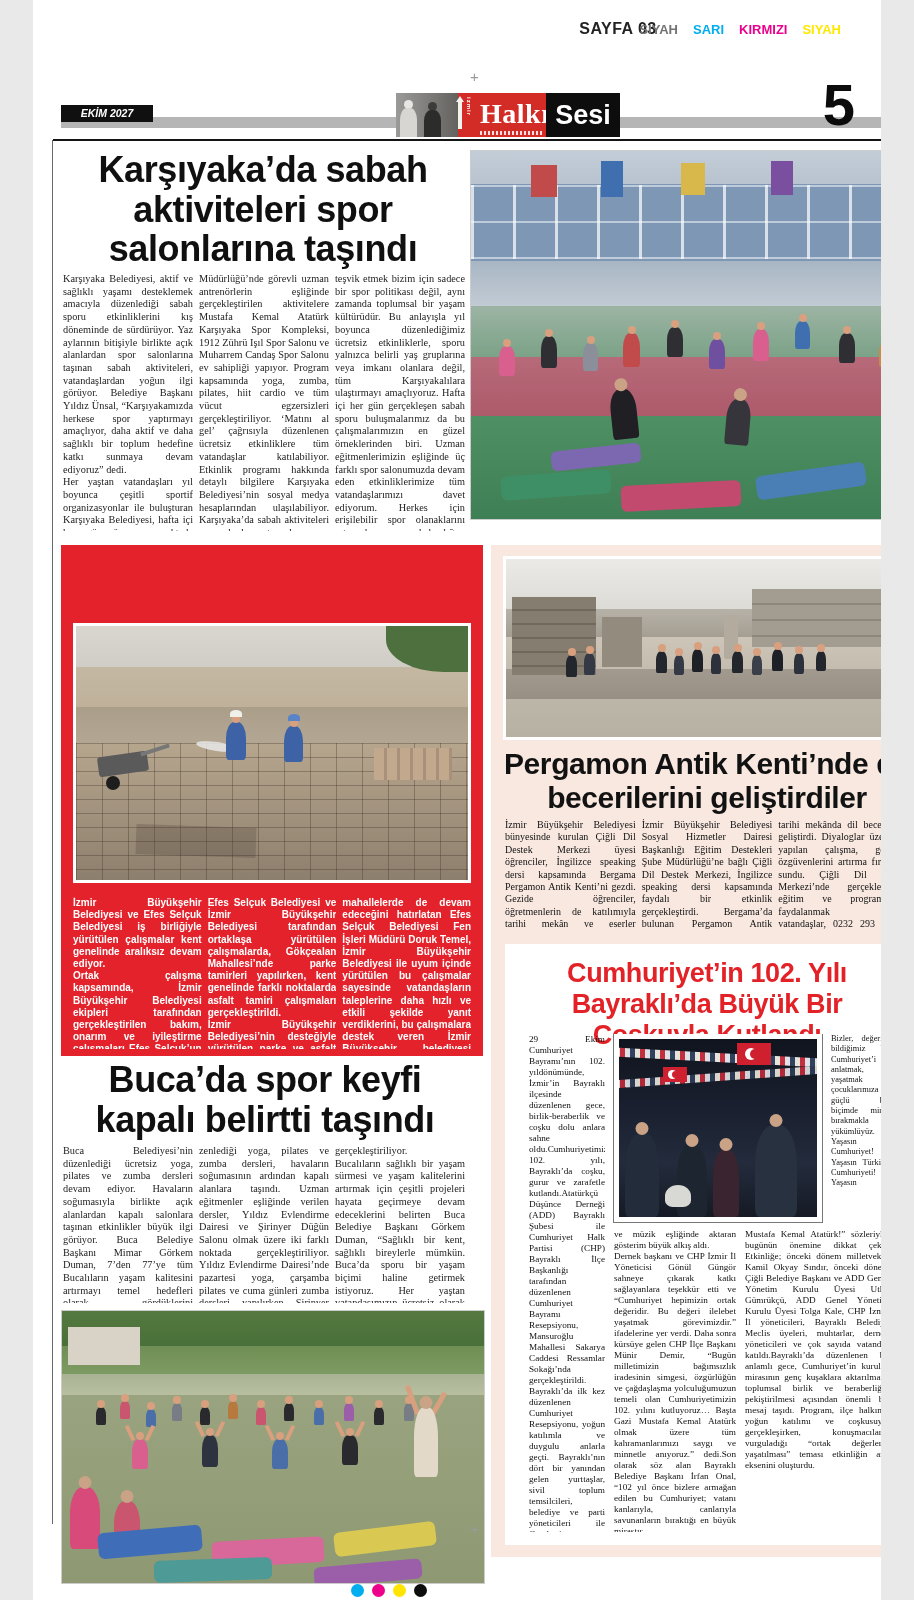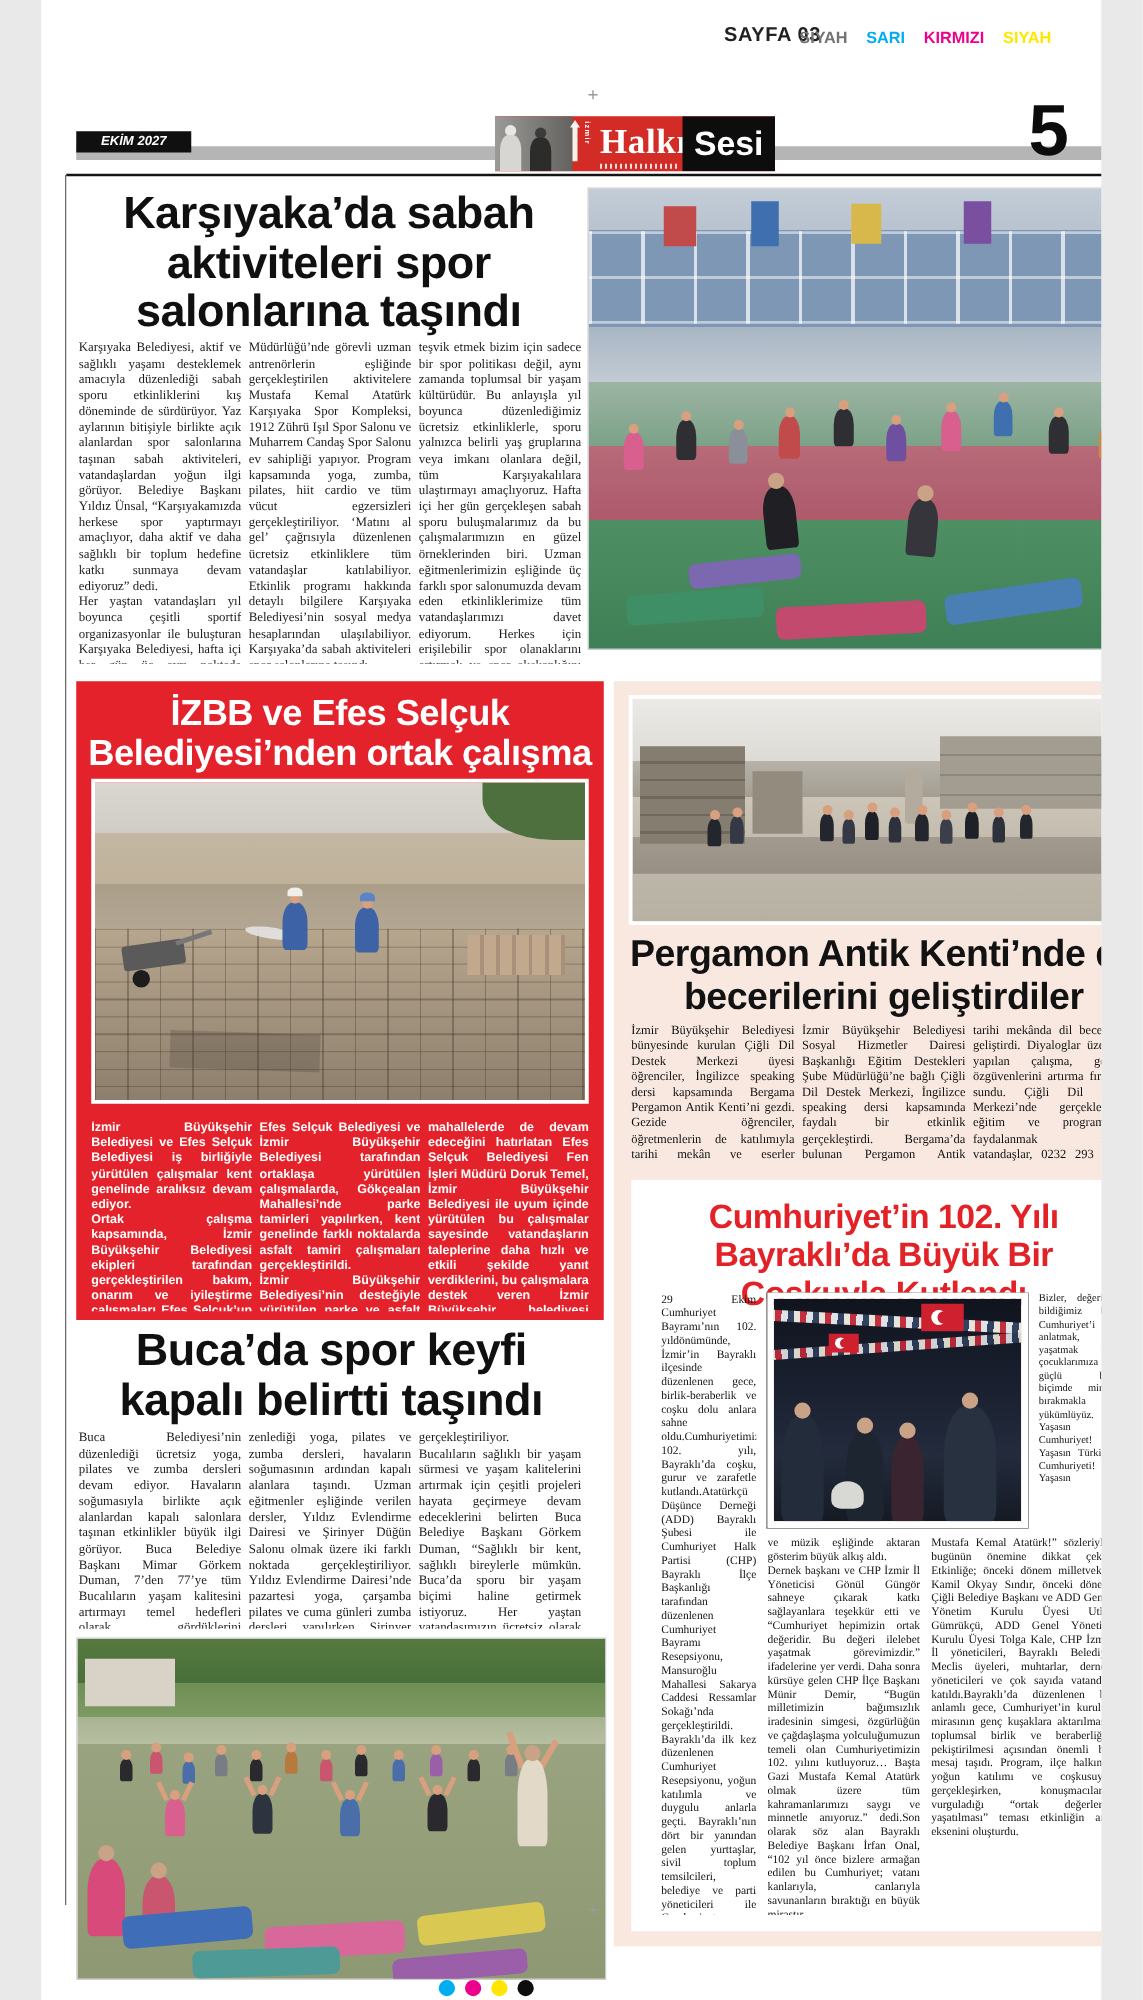--- a/index.html
+++ b/index.html
@@ -155,21 +155,20 @@
     </div>
   <div class="a1-body cols serifcols">
     <div>Karşıyaka Belediyesi, aktif ve sağlıklı yaşamı desteklemek amacıyla düzenlediği sabah sporu etkinliklerini kış döneminde de sürdürüyor. Yaz aylarının bitişiyle birlikte açık alanlardan spor salonlarına taşınan sabah aktiviteleri, vatandaşlardan yoğun ilgi görüyor. Belediye Başkanı Yıldız Ünsal, “Karşıyakamızda herkese spor yaptırmayı amaçlıyor, daha aktif ve daha sağlıklı bir toplum hedefine katkı sunmaya devam ediyoruz” dedi.
 Her yaştan vatandaşları yıl boyunca çeşitli sportif organizasyonlar ile buluşturan Karşıyaka Belediyesi, hafta içi her gün üç ayrı noktada ücretsiz sabah aktiviteleri düzenliyor. Karşıyaka Belediyesi Gençlik ve Spor Hizmetleri</div>
     <div>Müdürlüğü’nde görevli uzman antrenörlerin eşliğinde gerçekleştirilen aktivitelere Mustafa Kemal Atatürk Karşıyaka Spor Kompleksi, 1912 Zührü Işıl Spor Salonu ve Muharrem Candaş Spor Salonu ev sahipliği yapıyor. Program kapsamında yoga, zumba, pilates, hiit cardio ve tüm vücut egzersizleri gerçekleştiriliyor. ‘Matını al gel’ çağrısıyla düzenlenen ücretsiz etkinliklere tüm vatandaşlar katılabiliyor. Etkinlik programı hakkında detaylı bilgilere Karşıyaka Belediyesi’nin sosyal medya hesaplarından ulaşılabiliyor. Karşıyaka’da sabah aktiviteleri spor salonlarına taşındı
 Karşıyaka Belediye Başkanı Yıldız Ünsal “Karşıyaka’da sağlıklı ve aktif bir yaşamı</div>
     <div>teşvik etmek bizim için sadece bir spor politikası değil, aynı zamanda toplumsal bir yaşam kültürüdür. Bu anlayışla yıl boyunca düzenlediğimiz ücretsiz etkinliklerle, sporu yalnızca belirli yaş gruplarına veya imkanı olanlara değil, tüm Karşıyakalılara ulaştırmayı amaçlıyoruz. Hafta içi her gün gerçekleşen sabah sporu buluşmalarımız da bu çalışmalarımızın en güzel örneklerinden biri. Uzman eğitmenlerimizin eşliğinde üç farklı spor salonumuzda devam eden etkinliklerimize tüm vatandaşlarımızı davet ediyorum. Herkes için erişilebilir spor olanaklarını artırmak ve spor alışkanlığını yaygınlaştırmak için çalışmaya devam edeceğiz” diye konuştu.</div>
   </div>
 
   <div class="redblock">
-    <div class="headline h2a">İZBB ve Efes Selçuk Belediyesi’nden ortak çalışma</div>
     <div class="photo a2-photo" id="a2-scene" style="position: absolute; left: 12px; top: 78px;">
       <div class="cobbles"></div>
     <div class="shape" style="position: absolute; left: 310px; top: 0px; width: 82px; height: 46px; background: rgb(78, 111, 62); border-radius: 0px 0px 0px 70%;"></div>
         <div class="shape" style="position: absolute; left: 22px; top: 128px; width: 50px; height: 20px; background: rgb(90, 90, 90); transform: rotate(-8deg); border-radius: 3px;"></div>
         <div class="shape" style="position: absolute; left: 30px; top: 150px; width: 14px; height: 14px; background: rgb(29, 29, 29); border-radius: 50%;"></div>
         <div class="shape" style="position: absolute; left: 64px; top: 122px; width: 30px; height: 4px; background: rgb(119, 119, 119); transform: rotate(-18deg);"></div>
         <div class="shape" style="position: absolute; left: 120px; top: 116px; width: 42px; height: 9px; background: rgb(232, 232, 232); transform: rotate(8deg); border-radius: 50%; opacity: 0.85;"></div>
         <div class="fig" style="position: absolute; left: 150px; top: 96px; width: 20px; height: 38px; background: rgb(61, 98, 165);"></div>
         <div class="shape" style="position: absolute; left: 154px; top: 84px; width: 12px; height: 7px; background: rgb(240, 240, 234); border-radius: 50% 50% 0px 0px;"></div>
         <div class="fig" style="position: absolute; left: 208px; top: 100px; width: 19px; height: 36px; background: rgb(61, 98, 165);"></div>

